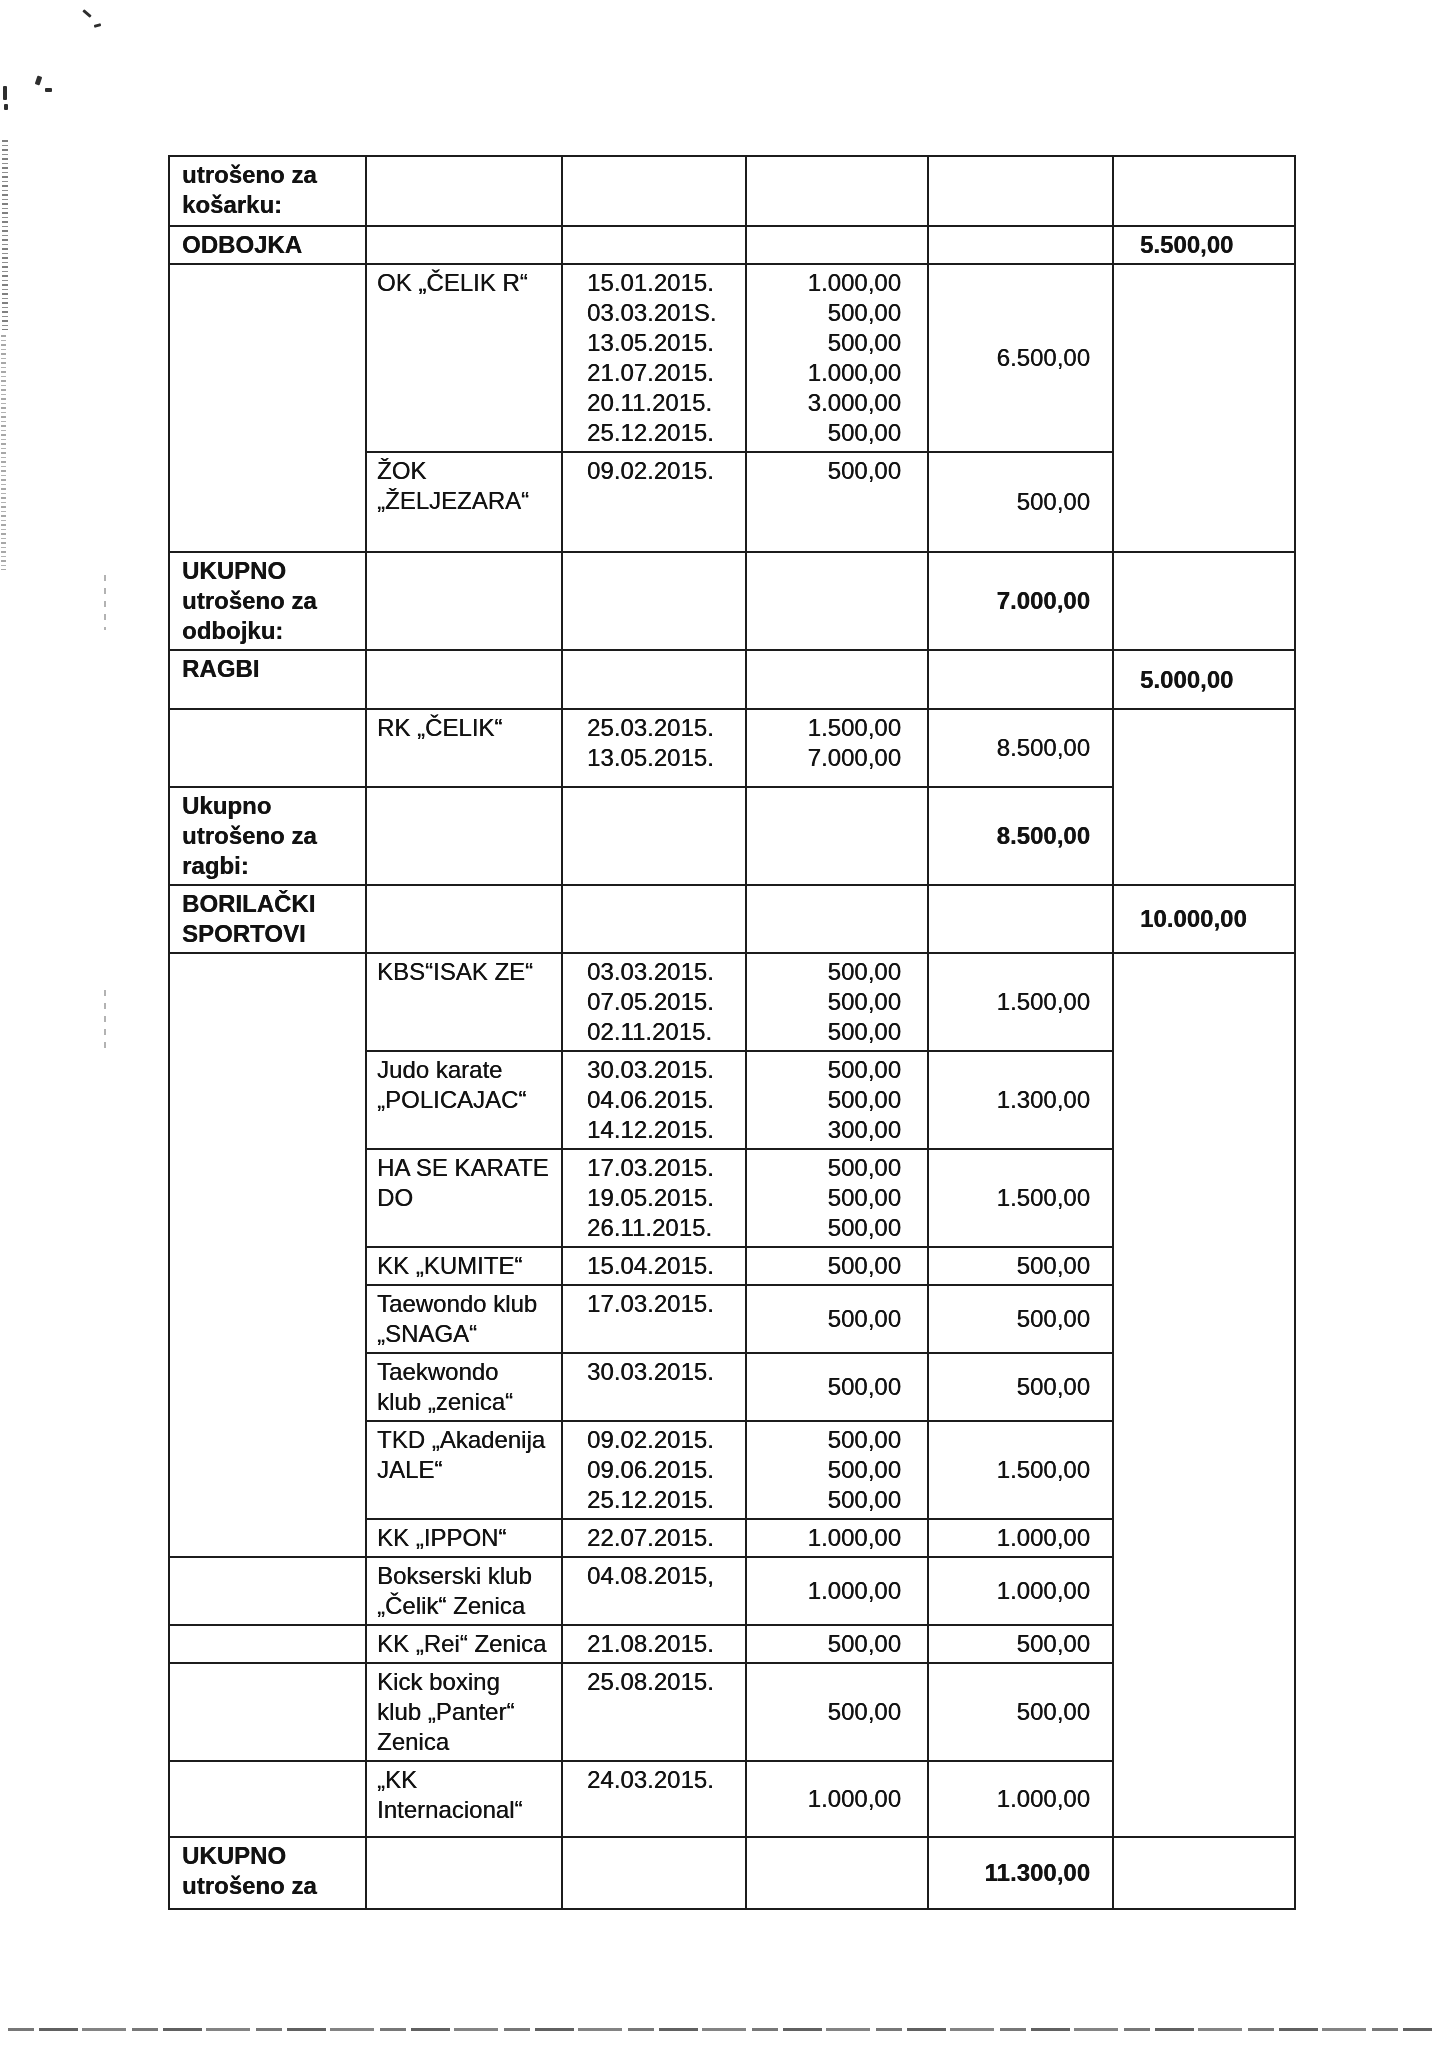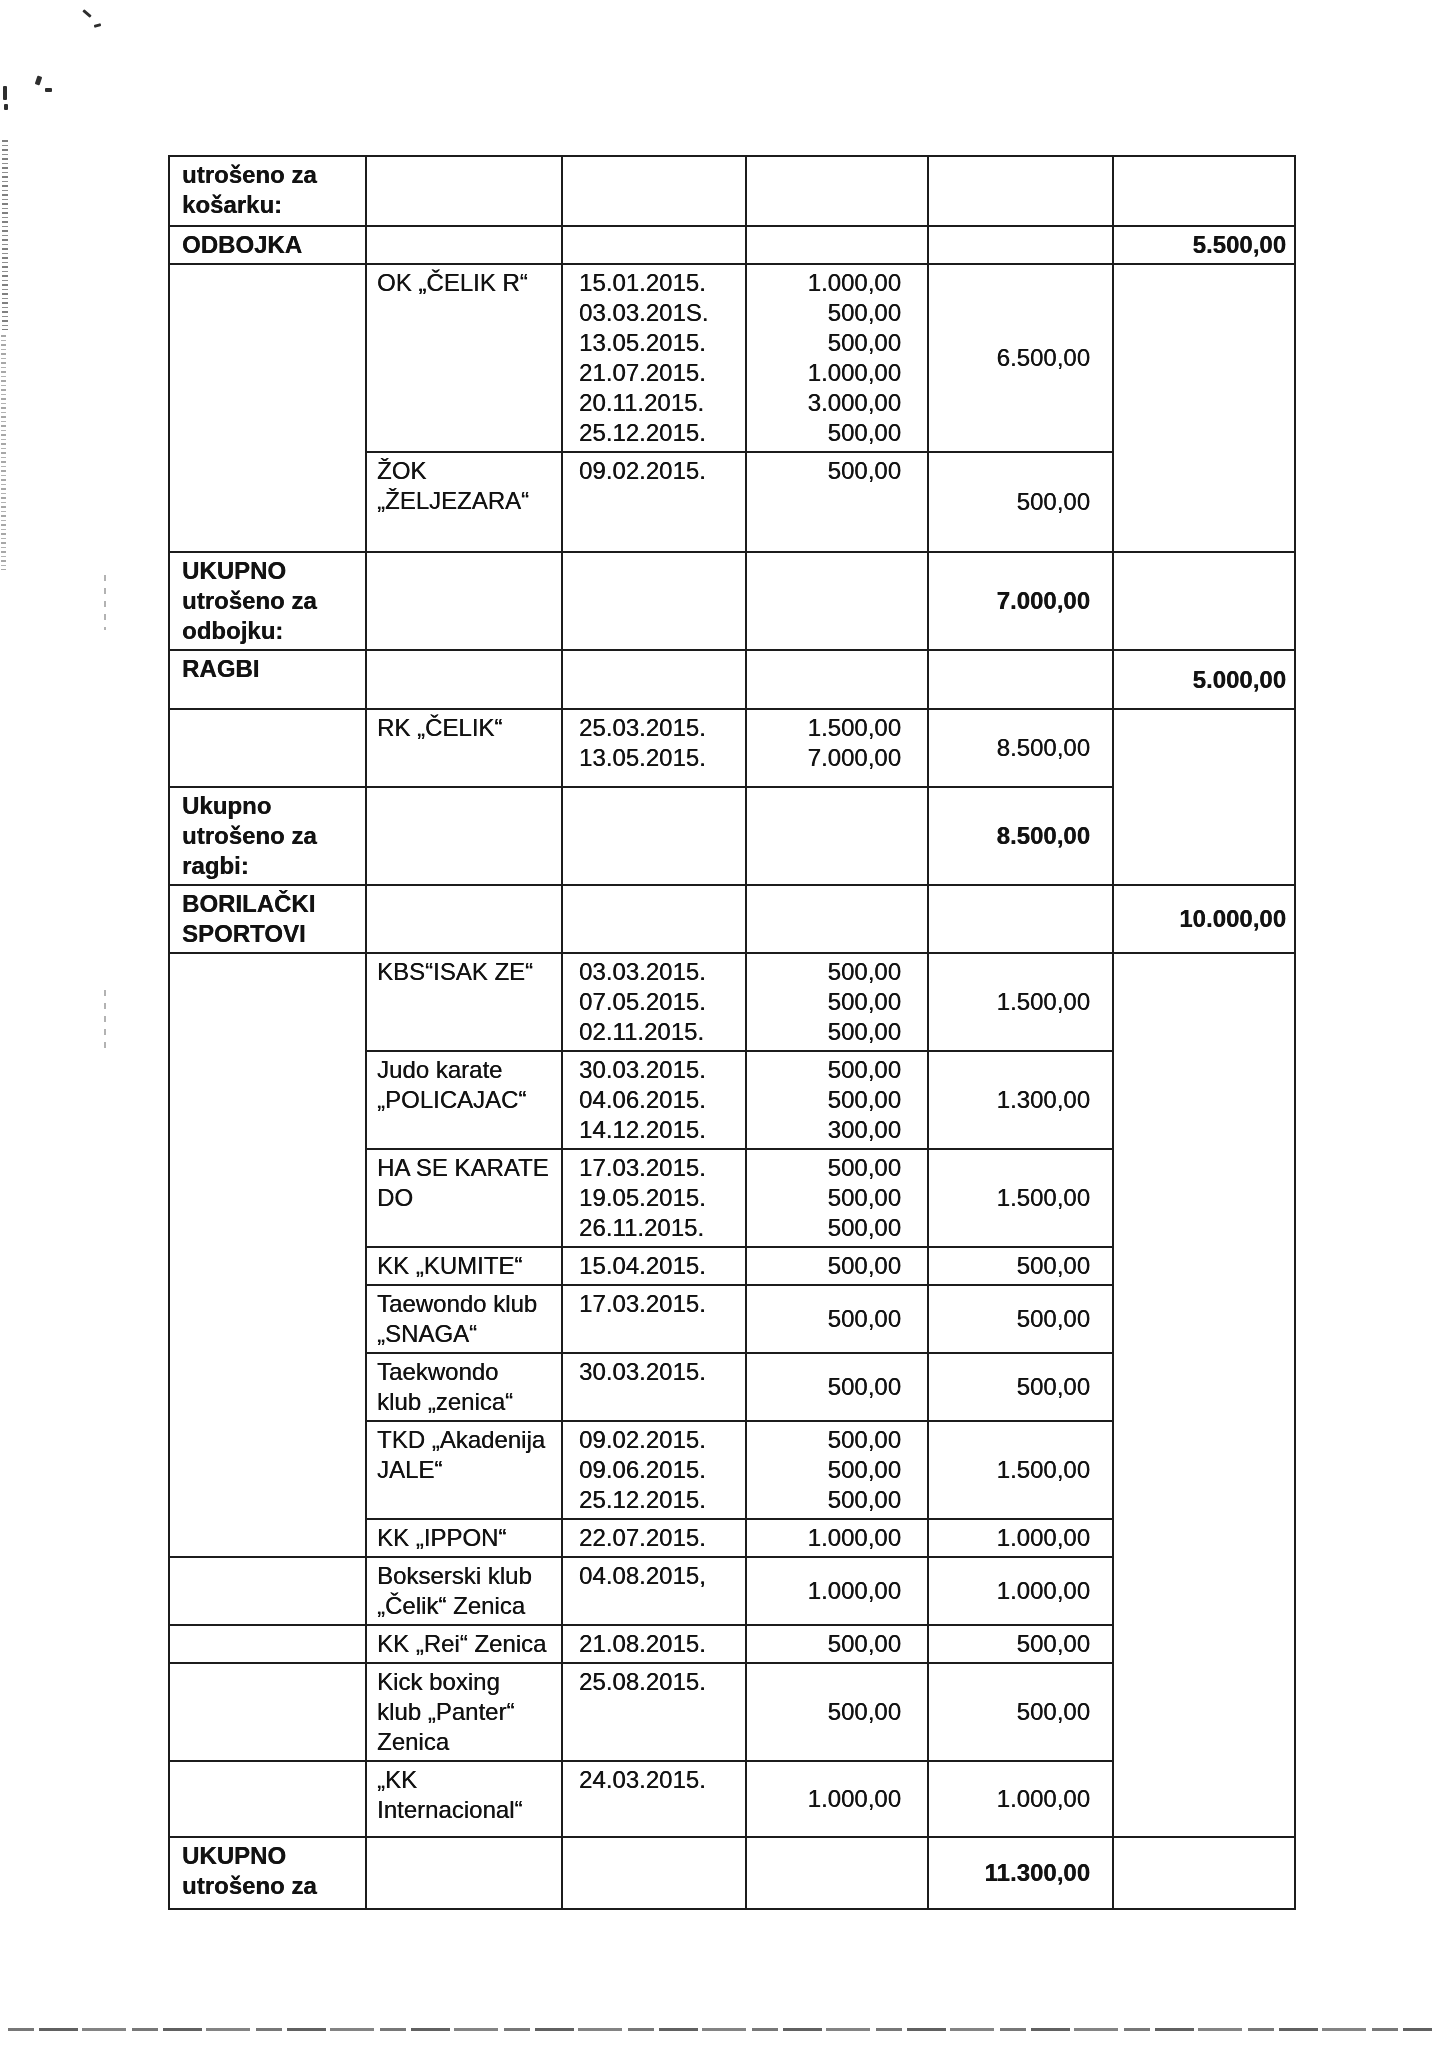--- a/index.html
+++ b/index.html
@@ -24,24 +24,24 @@
     padding:3px 8px;
     vertical-align:top;
     white-space:pre-line;
     font-size:24px;
     line-height:30px;
     overflow:hidden;
     text-shadow:0.3px 0 0 #1a1a1a;
   }
   td.c1{padding-left:12px;font-weight:700;margin-top:14px;}
   td.c2{padding-left:10px;}
-  td.c3{padding-left:16px;}
+  td.c3{padding-left:24px;}
   td.c4{text-align:right;padding-right:26px;}
   td.c5{text-align:right;padding-right:22px;vertical-align:middle;}
-  td.c6{text-align:right;padding-right:8px;vertical-align:middle;font-weight:700;padding-left:26px;}
+  td.c6{padding-right:8px;vertical-align:middle;font-weight:700;padding-left:26px;}
   td.mid{vertical-align:middle;}
   td.bold{font-weight:700;}
   
   .noise-strip{
     position:absolute;
     background:repeating-linear-gradient(180deg,#3c3c3c 0 2px,transparent 2px 5px,#555 5px 6px,transparent 6px 9px);
     opacity:.65;
   }
   .speck{position:absolute;background:#2e2e2e;border-radius:1px;}
   .edge-dash{position:absolute;background:repeating-linear-gradient(180deg,#666 0 6px,transparent 6px 13px);width:2px;opacity:.5;}

